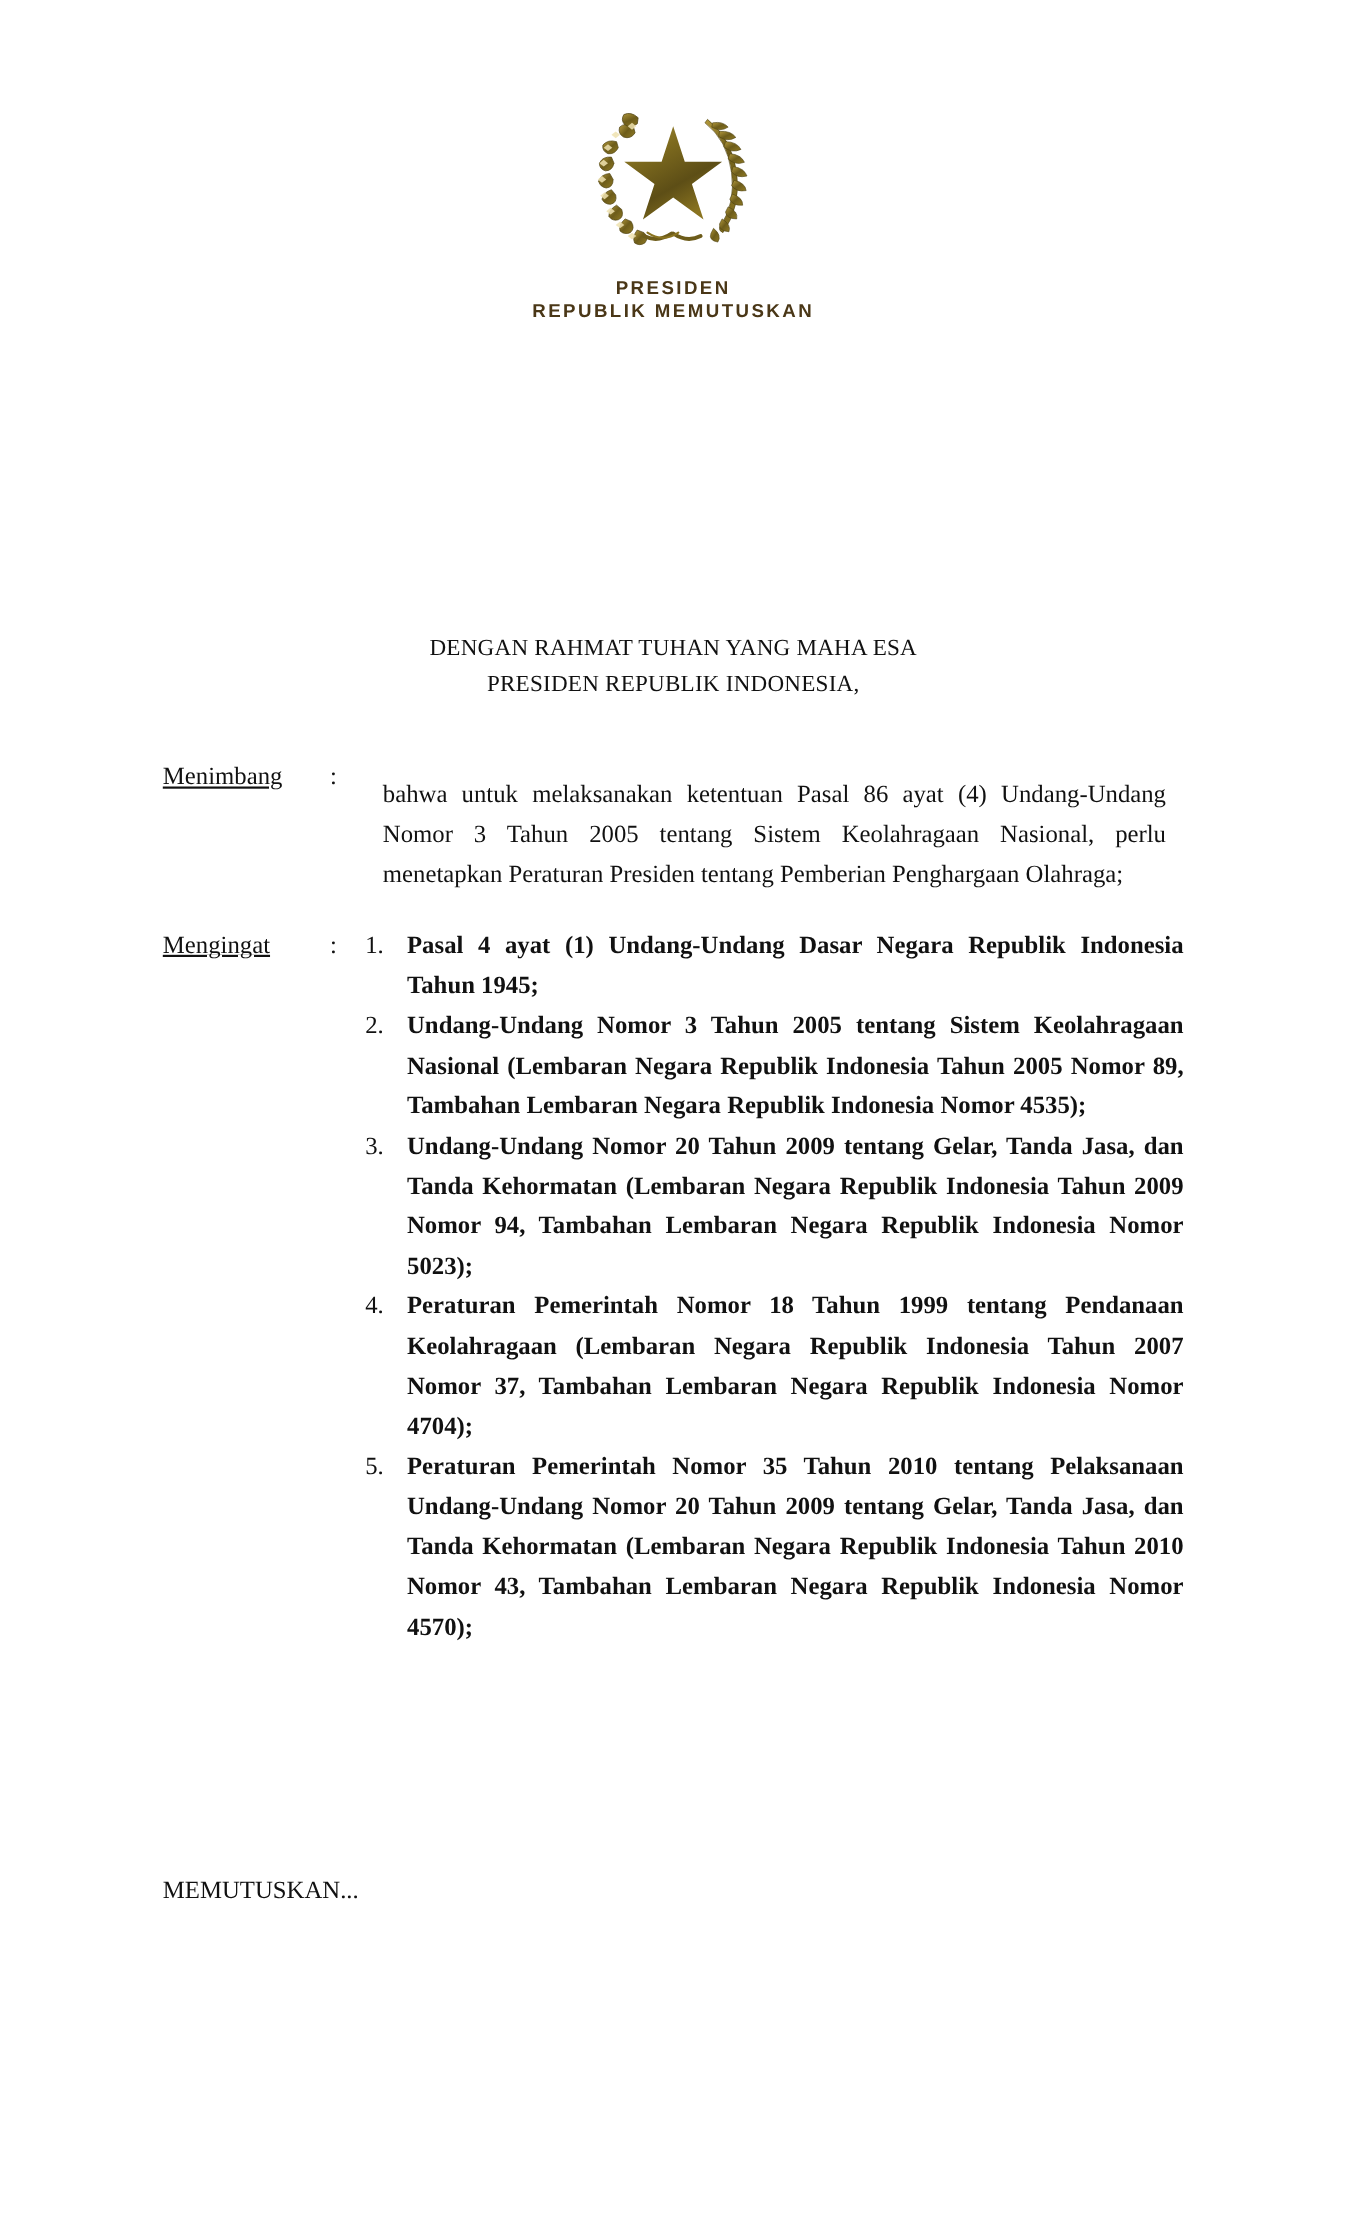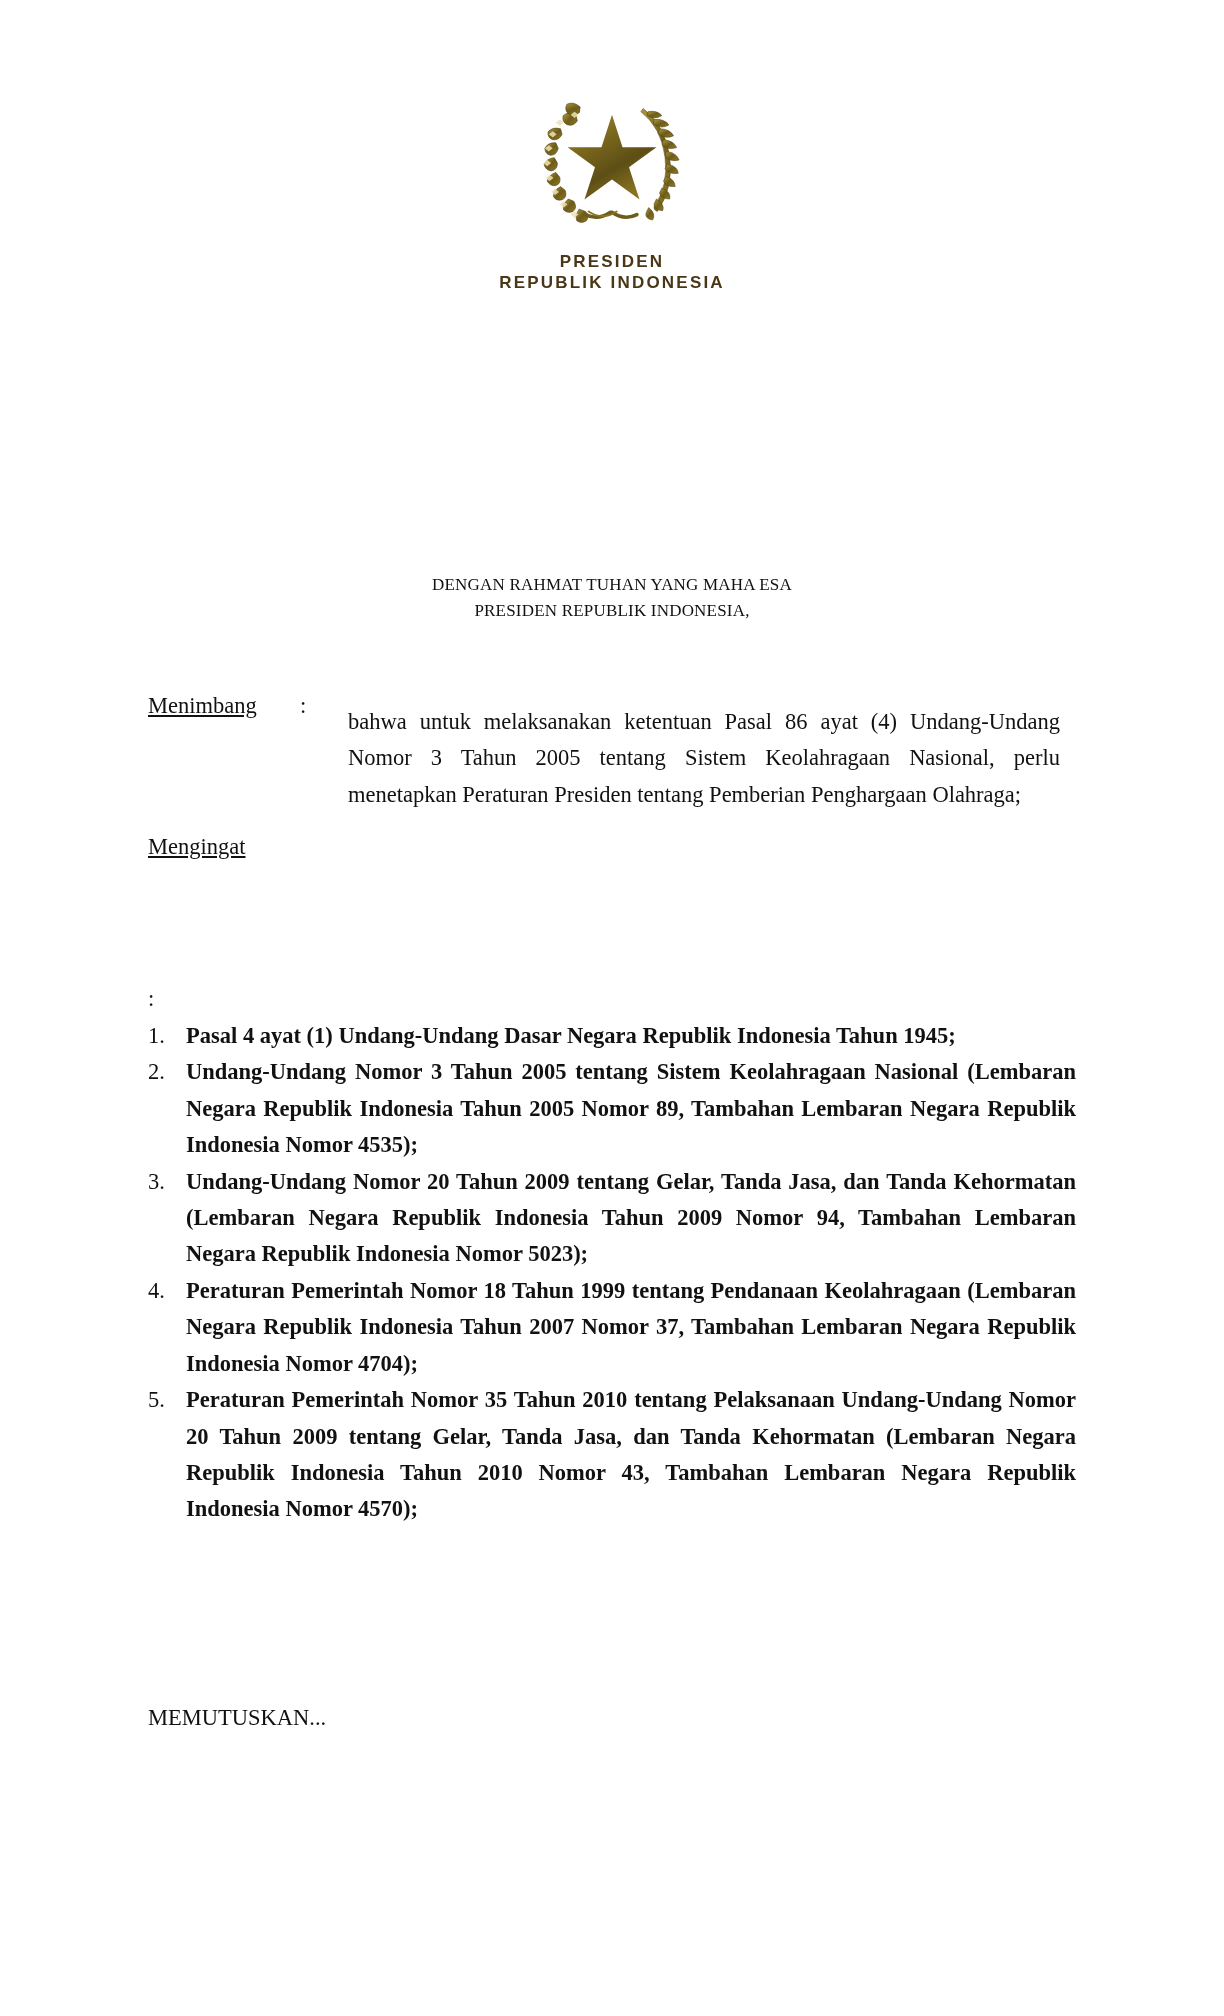--- a/index.html
+++ b/index.html
@@ -59,40 +59,40 @@
     letter-spacing: 0.2px;
   }
   .title-block div { white-space: nowrap; }
 
   .preamble-block {
     position: absolute;
     top: 572px;
     left: 0;
     right: 0;
     text-align: center;
-    font-size: 17px;
+    font-size: 21px;
     line-height: 1.55;
     letter-spacing: 0.2px;
   }
   .preamble-block div { white-space: nowrap; }
 
   
   .body-block {
     position: absolute;
     top: 688px;
     left: 148px;
     width: 928px;
     font-size: 22.5px;
   }
 
   .clause {
     display: flex;
     align-items: flex-start;
   }
-  .clause + .clause { margin-top: 0px; flex-direction: column; }
+  .clause + .clause { margin-top: 12px; }
 
   .clause-label {
     width: 152px;
     flex: 0 0 152px;
     line-height: 1.62;
     white-space: nowrap;
     text-decoration: underline;
   }
   .clause-colon {
     width: 32px;
@@ -218,21 +218,21 @@
         <path d="M66 170 q16 8 32 -3"></path>
         <path d="M132 170 q-16 8 -32 -3"></path>
       </g>
       <g stroke="#8a7420" stroke-width="2.4" fill="none" stroke-linecap="round">
         <path d="M70 166 q18 12 36 0"></path>
       </g>
     </svg>
 
     <div class="emblem-caption">
       <div>PRESIDEN</div>
-      <div>REPUBLIK  INDONESIA</div>
+      <div>REPUBLIK  MEMUTUSKAN</div>
     </div>
   </div>
 
 
   <div class="preamble-block">
     <div>DENGAN RAHMAT TUHAN YANG MAHA ESA</div>
     <div>PRESIDEN REPUBLIK INDONESIA,</div>
   </div>
 
   <div class="body-block">

